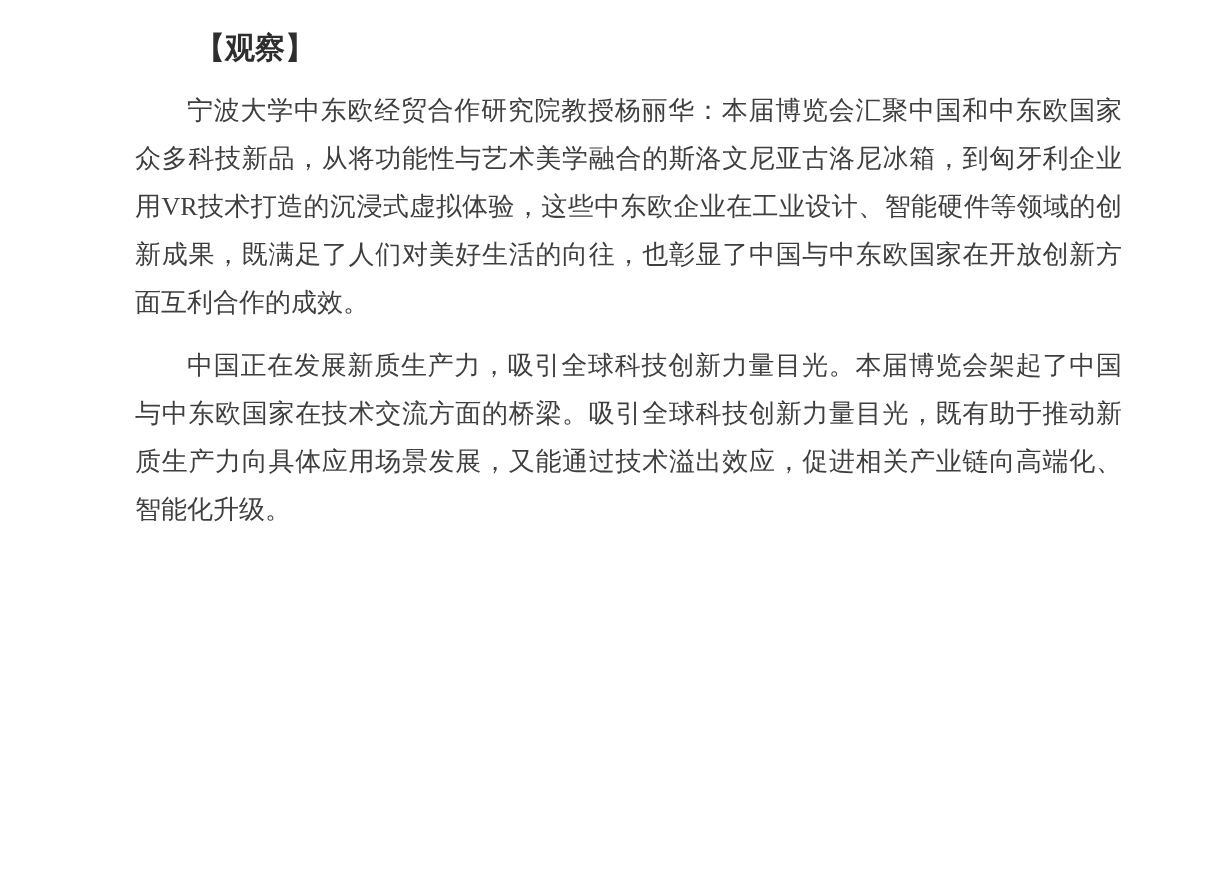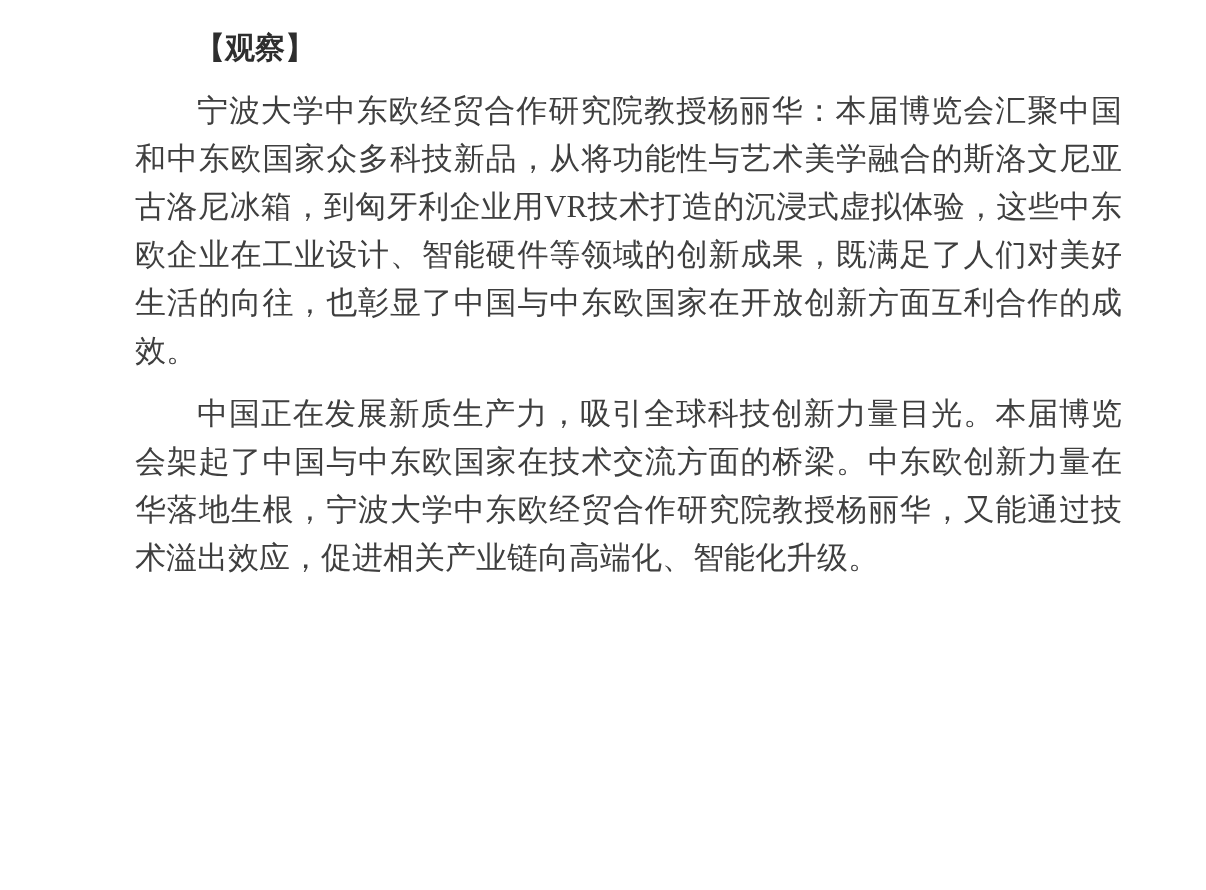--- a/index.html
+++ b/index.html
@@ -21,32 +21,32 @@
   }
   .section-header {
     font-size: 30px;
     line-height: 48px;
     font-weight: 700;
     color: #2e2e2e;
     text-indent: 2em;
     margin: 0;
   }
   .article p {
-    font-size: 31px;
+    font-size: 26px;
     line-height: 48px;
     margin: 15px 0 0 0;
     text-indent: 2em;
     text-align: justify;
     text-justify: inter-character;
     letter-spacing: 0px;
     word-break: break-all;
   }
 </style>
 </head>
 <body>
 
 <div class="page">
   <article class="article">
     <h2 class="section-header">【观察】</h2>
     <p>宁波大学中东欧经贸合作研究院教授杨丽华：本届博览会汇聚中国和中东欧国家众多科技新品，从将功能性与艺术美学融合的斯洛文尼亚古洛尼冰箱，到匈牙利企业用VR技术打造的沉浸式虚拟体验，这些中东欧企业在工业设计、智能硬件等领域的创新成果，既满足了人们对美好生活的向往，也彰显了中国与中东欧国家在开放创新方面互利合作的成效。</p>
-    <p>中国正在发展新质生产力，吸引全球科技创新力量目光。本届博览会架起了中国与中东欧国家在技术交流方面的桥梁。中东欧创新力量在华落地生根，宁波大学中东欧经贸合作研究院教授杨丽华，又能通过技术溢出效应，促进相关产业链向高端化、智能化升级。</p>
+    <p>中国正在发展新质生产力，吸引全球科技创新力量目光。本届博览会架起了中国与中东欧国家在技术交流方面的桥梁。吸引全球科技创新力量目光，既有助于推动新质生产力向具体应用场景发展，又能通过技术溢出效应，促进相关产业链向高端化、智能化升级。</p>
   </article>
 </div>
 
 </body></html>

